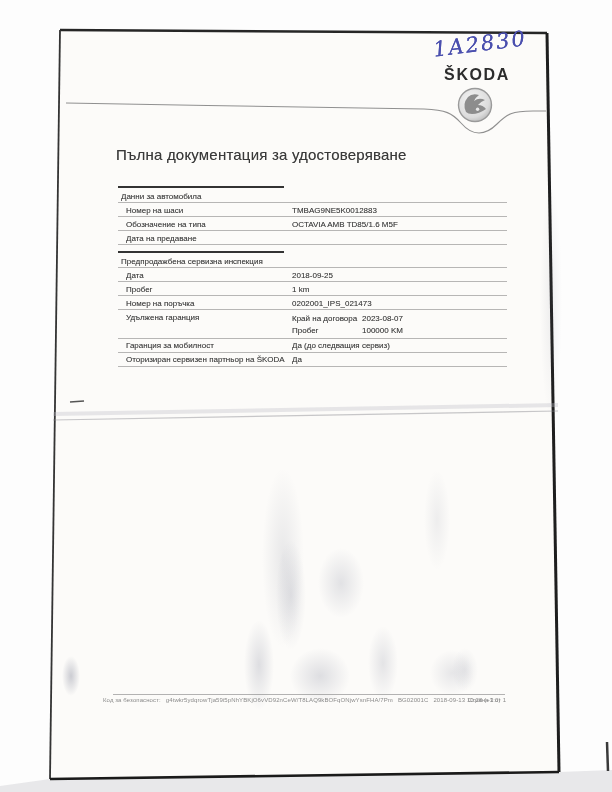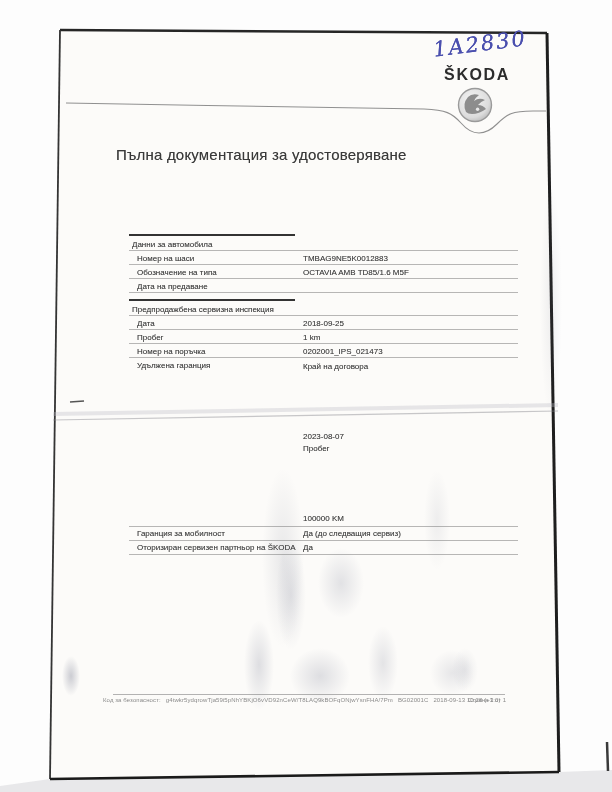--- a/index.html
+++ b/index.html
@@ -27,32 +27,32 @@
   }
   .emblem{position:absolute;left:456px;top:86px;}
 
   .title{
     position:absolute;left:116px;top:146px;margin:0;
     font-size:15px;font-weight:normal;color:#3a3a3a;letter-spacing:.2px;
     text-shadow:0 0 .4px rgba(60,60,60,.55);
   }
 
   
-  .tbl{position:absolute;left:129px;width:389px;font-size:8px;color:#424242;
-       text-shadow:0 0 .3px rgba(80,80,80,.5);margin-top:48px;}
+  .tbl{position:absolute;left:118px;width:389px;font-size:8px;color:#424242;
+       text-shadow:0 0 .3px rgba(80,80,80,.5);}
   .tbl-vehicle{top:186px;}
   .tbl-inspection{top:251px;}
   .thick-rule{width:166px;height:2px;background:#333;margin-bottom:1px;}
   .row{display:flex;border-bottom:1px solid rgba(125,125,125,.55);
        min-height:13px;align-items:flex-start;}
   .row.section{padding-left:3px;}
   .row .lbl{flex:0 0 166px;padding:2.5px 0 0 8px;}
   .row .val{flex:1;padding:2.5px 0 0 0;}
   .row.section .lbl{padding-left:0;}
-  .subpair{display:flex;flex-direction:column;}
+  .subpair{display:flex;}
   .subpair .k{flex:0 0 70px;}
   .mline{line-height:12.7px;}
   .r-tall2 .lbl,.r-tall2 .val{padding-top:2.5px;}
   .r-tall4{min-height:51px;}
   .r-tall2{min-height:26px;}
 
   
   .footer-rule{position:absolute;left:113px;top:694px;width:392px;height:1px;
                background:rgba(130,130,130,.6);}
   .footer{position:absolute;left:103px;top:697px;width:404px;

